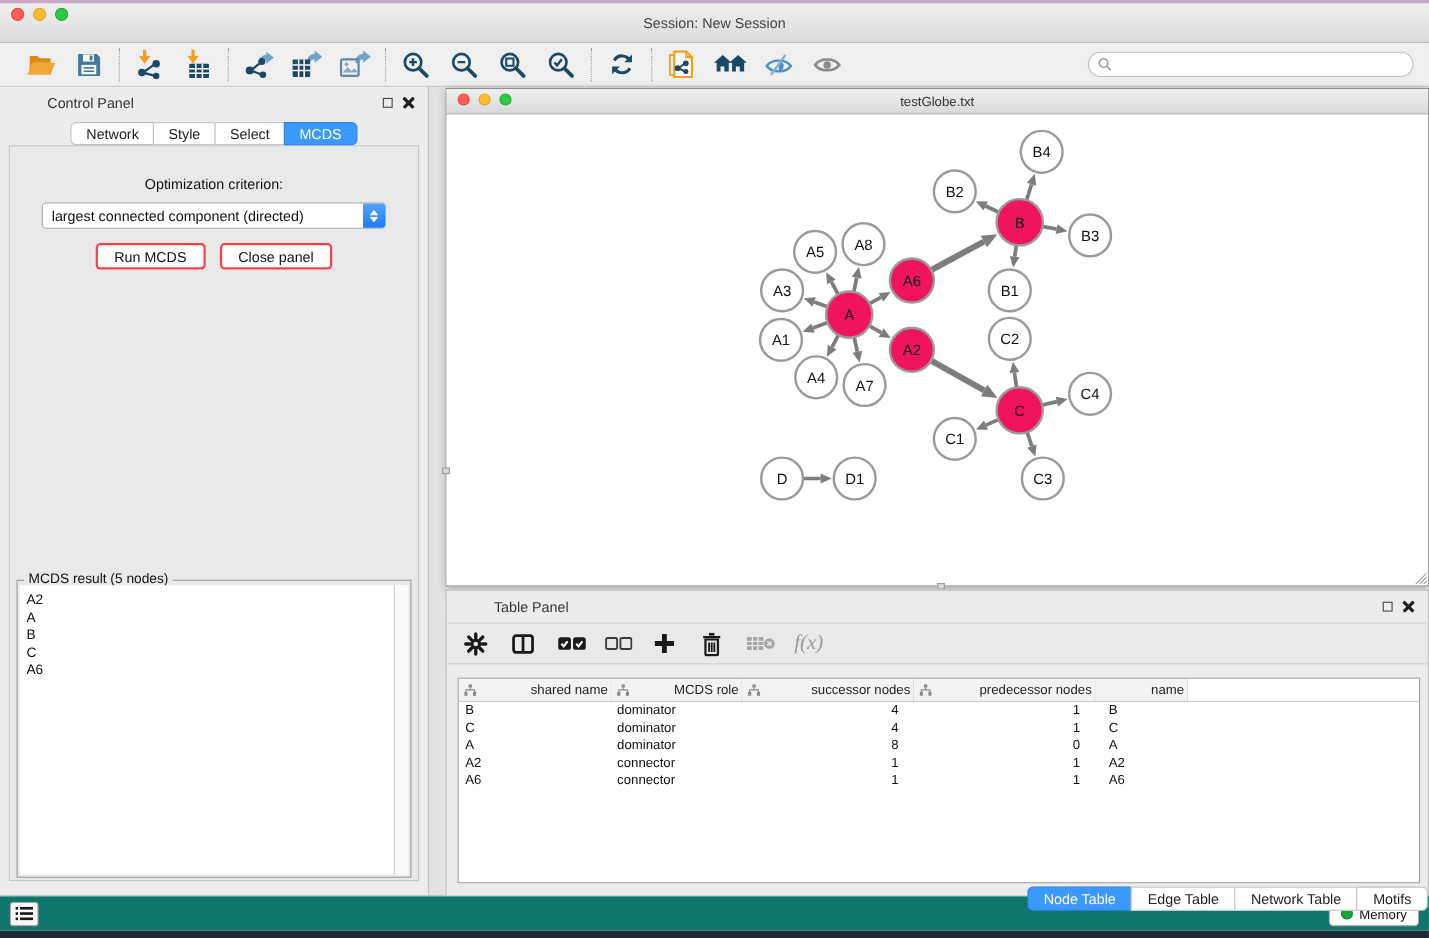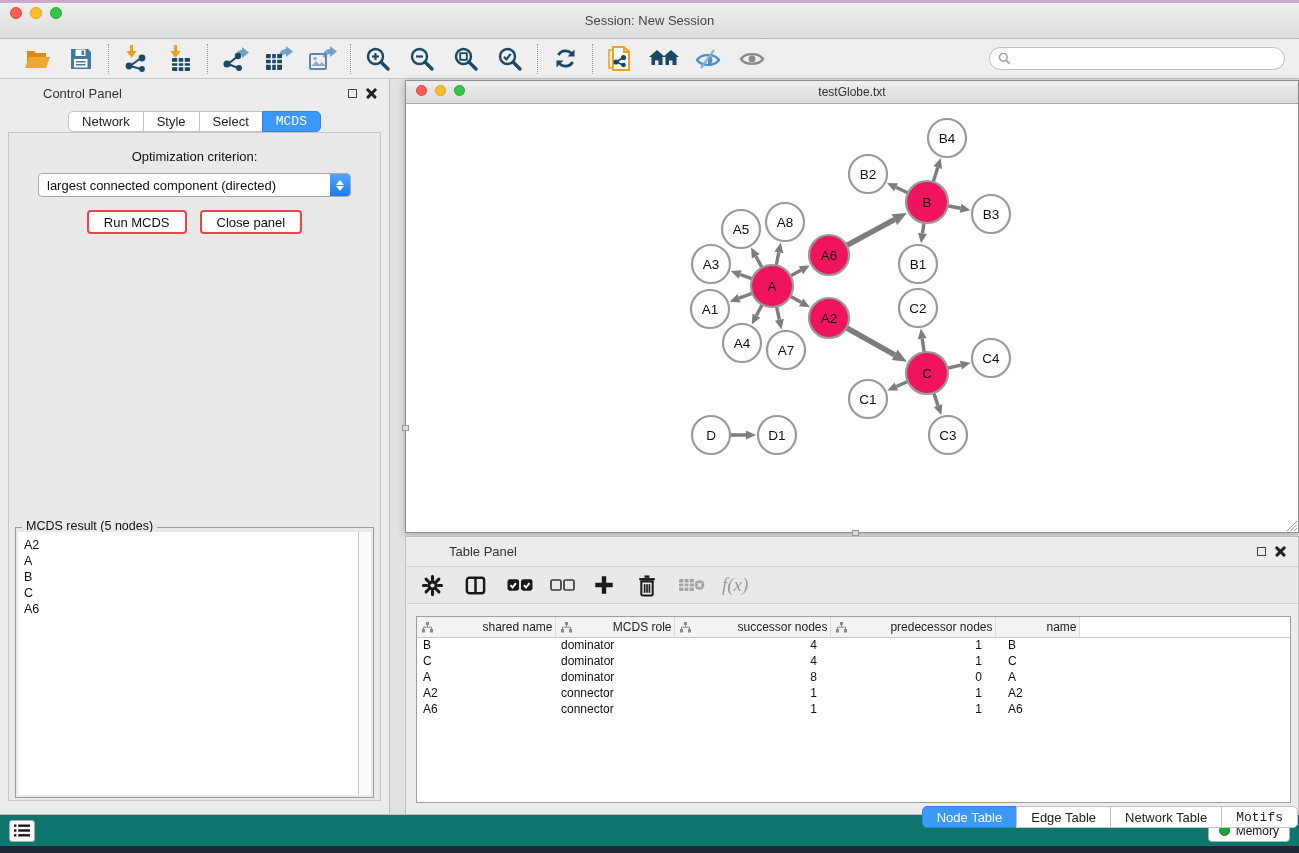--- a/index.html
+++ b/index.html
@@ -42,25 +42,25 @@
   .panel-title-icons{margin-left:auto;display:flex;gap:9px;align-items:center;}
   .float-icon{width:9px;height:9px;border:1.5px solid #444;background:transparent;display:inline-block;}
   .close-x{width:11px;height:11px;position:relative;display:inline-block;}
   .close-x::before,.close-x::after{content:"";position:absolute;left:-1px;top:4px;width:13px;height:2.6px;background:#222;border-radius:1px;}
   .close-x::before{transform:rotate(45deg);}
   .close-x::after{transform:rotate(-45deg);}
 
   .seg-tabs{display:flex;justify-content:center;margin-top:4px;position:relative;z-index:2;}
   .seg-tab{background:#fff;border:1px solid #C2C2C2;margin-left:-1px;padding:2px 13px;font-size:13px;color:#222;height:21px;display:flex;align-items:center;cursor:default;}
   .seg-tab:first-child{border-radius:5px 0 0 5px;margin-left:0;}
-  .seg-tab:last-child{border-radius:0 5px 5px 0;font-family:Liberation Mono, monospace;}
+  .seg-tab:last-child{border-radius:0 5px 5px 0;}
   .seg-tab.active{background:#3B99FC;border-color:#2E86E8;color:#fff;}
 
   .cp-content{position:absolute;left:8px;right:8px;top:53px;bottom:13px;background:#E9E9E9;border:1px solid #C6C6C6;}
-  .crit-label{text-align:center;margin-top:16px;font-size:13px;color:#111;}
+  .crit-label{text-align:center;margin-top:27px;font-size:13px;color:#111;}
   .dropdown{margin:9px auto 0 auto;width:313px;height:24px;background:#fff;border:1px solid #A9A9A9;border-radius:4px;display:flex;align-items:center;position:relative;}
   .dropdown .dd-text{flex:1;padding:0 8px;font-size:13px;color:#111;white-space:nowrap;overflow:hidden;}
   .dd-stepper{width:20px;height:22px;background:linear-gradient(#53A5FD,#1D7BF5);border-radius:0 3px 3px 0;display:flex;flex-direction:column;align-items:center;justify-content:center;gap:1px;}
   .btnrow{display:flex;justify-content:center;gap:13px;margin-top:13px;}
   .mac-btn{background:#fff;border:2px solid #ef4444;border-radius:4px;padding:2.5px 15px;font-size:13px;color:#111;cursor:default;}
 
   .groupbox{position:absolute;left:6px;right:6px;top:394px;bottom:2px;border:1px solid #9a9a9a;}
   .groupbox .legend{position:absolute;top:-9px;left:6px;background:#E9E9E9;padding:0 4px;font-size:12.5px;color:#111;}
   .result-list{position:absolute;left:2px;right:2px;top:4px;bottom:2px;background:#fff;display:flex;}
   .result-items{flex:1;padding:5px 0 0 6px;}

